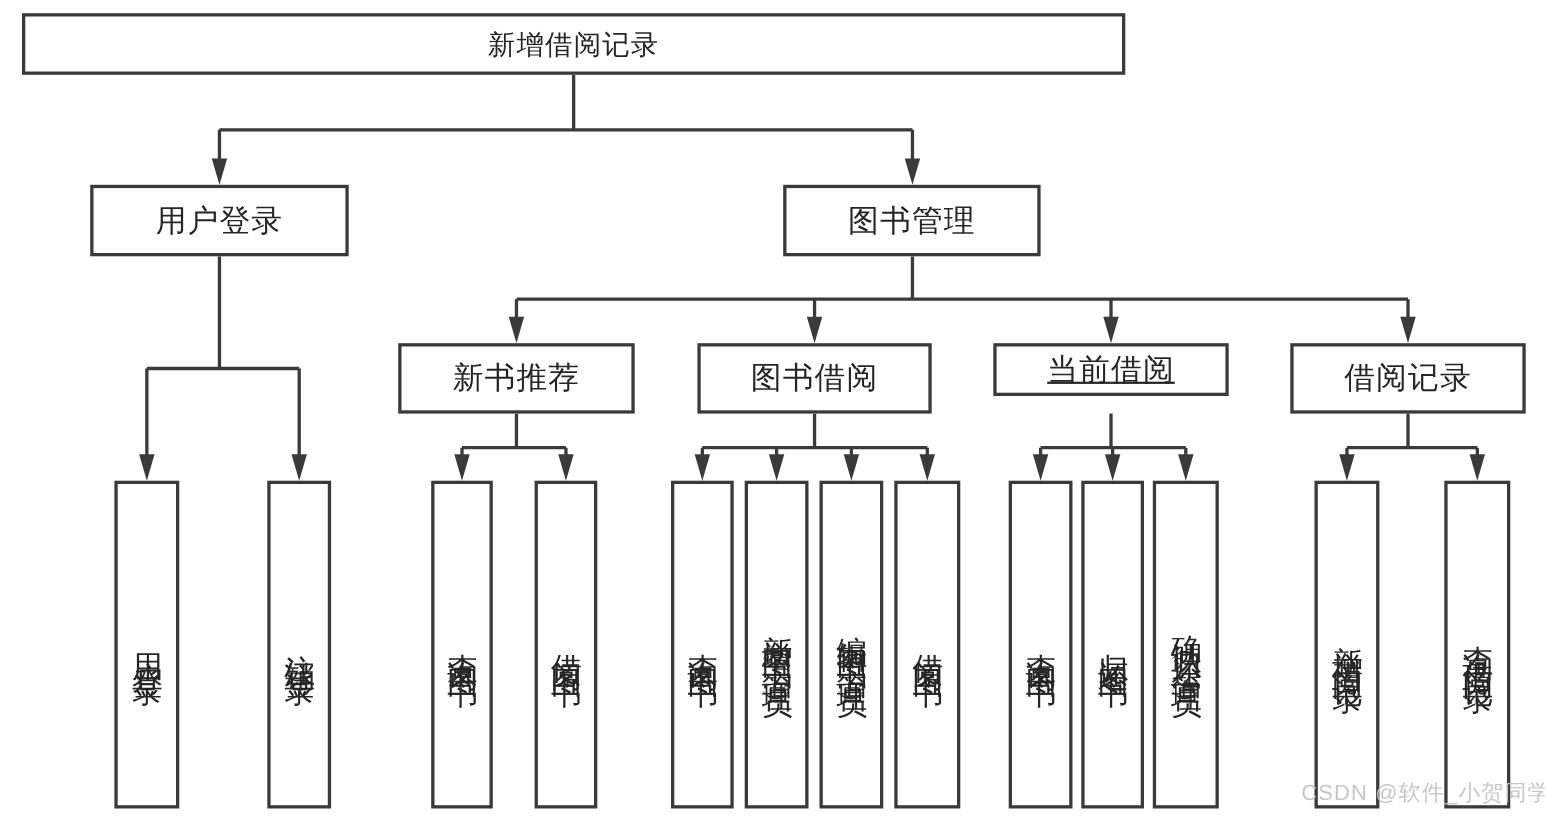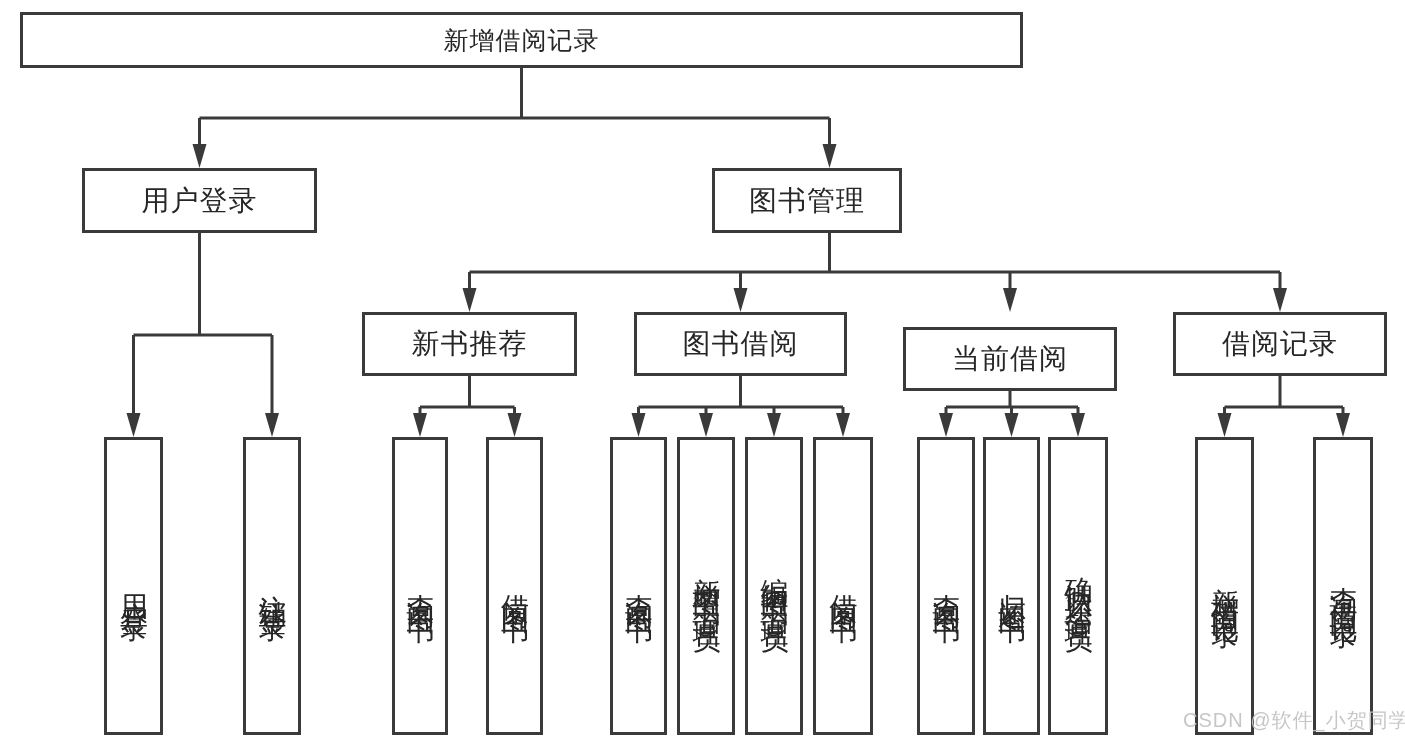--- a/index.html
+++ b/index.html
@@ -68,30 +68,30 @@
       <polygon points="1336,413 1350,413 1343,437" fill="#3a3a3a"></polygon>
       <path d="M521.5 68V118 M199.5 118H829.5 M199.5 118V146 M829.5 118V146 M199.5 233V335 M133.5 335H272 M133.5 335V415 M272 335V415 M829.5 233V272 M469.5 272H1280 M469.5 272V290 M740.5 272V290 M1010 272V290 M1280 272V290 M469.5 376V407 M420 407H514.5 M420 407V415 M514.5 407V415 M740.5 376V407 M638.5 407H843 M638.5 407V415 M706 407V415 M774 407V415 M843 407V415 M1010 376V407 M946 407H1078 M946 407V415 M1011.5 407V415 M1078 407V415 M1280 376V407 M1224.5 407H1343 M1224.5 407V415 M1343 407V415" stroke="#3a3a3a" stroke-width="3" fill="none"></path>
     </svg>
   <div id="nodes">
       <div class="node root" style="left: 20px; top: 12px; width: 1003px; height: 56px;">
         <span class="label">新增借阅记录</span>
       </div>
       <div class="node" style="left: 82px; top: 168px; width: 235px; height: 65px;">
         <span class="label">用户登录</span>
       </div>
-      <div class="node" style="left: 712px; top: 168px; width: 190px; height: 65px;">
+      <div class="node" style="left: 712px; top: 168px; width: 234px; height: 65px;">
         <span class="label">图书管理</span>
       </div>
       <div class="node" style="left: 362px; top: 312px; width: 215px; height: 64px;">
         <span class="label">新书推荐</span>
       </div>
       <div class="node" style="left: 634px; top: 312px; width: 213px; height: 64px; font-family: Liberation Serif, serif;">
         <span class="label">图书借阅</span>
       </div>
-      <div class="node" style="left: 903px; top: 327px; width: 214px; height: 64px;">
+      <div class="node" style="left: 903px; top: 312px; width: 214px; height: 48px; text-decoration: underline;">
         <span class="label">当前借阅</span>
       </div>
       <div class="node" style="left: 1173px; top: 312px; width: 214px; height: 64px;">
         <span class="label">借阅记录</span>
       </div>
       <div class="node vertical" style="left: 104px; top: 437px; width: 59px; height: 298px;">
         <span class="label">用户登录</span>
       </div>
       <div class="node vertical" style="left: 243px; top: 437px; width: 58px; height: 298px;">
         <span class="label">注销登录</span>

